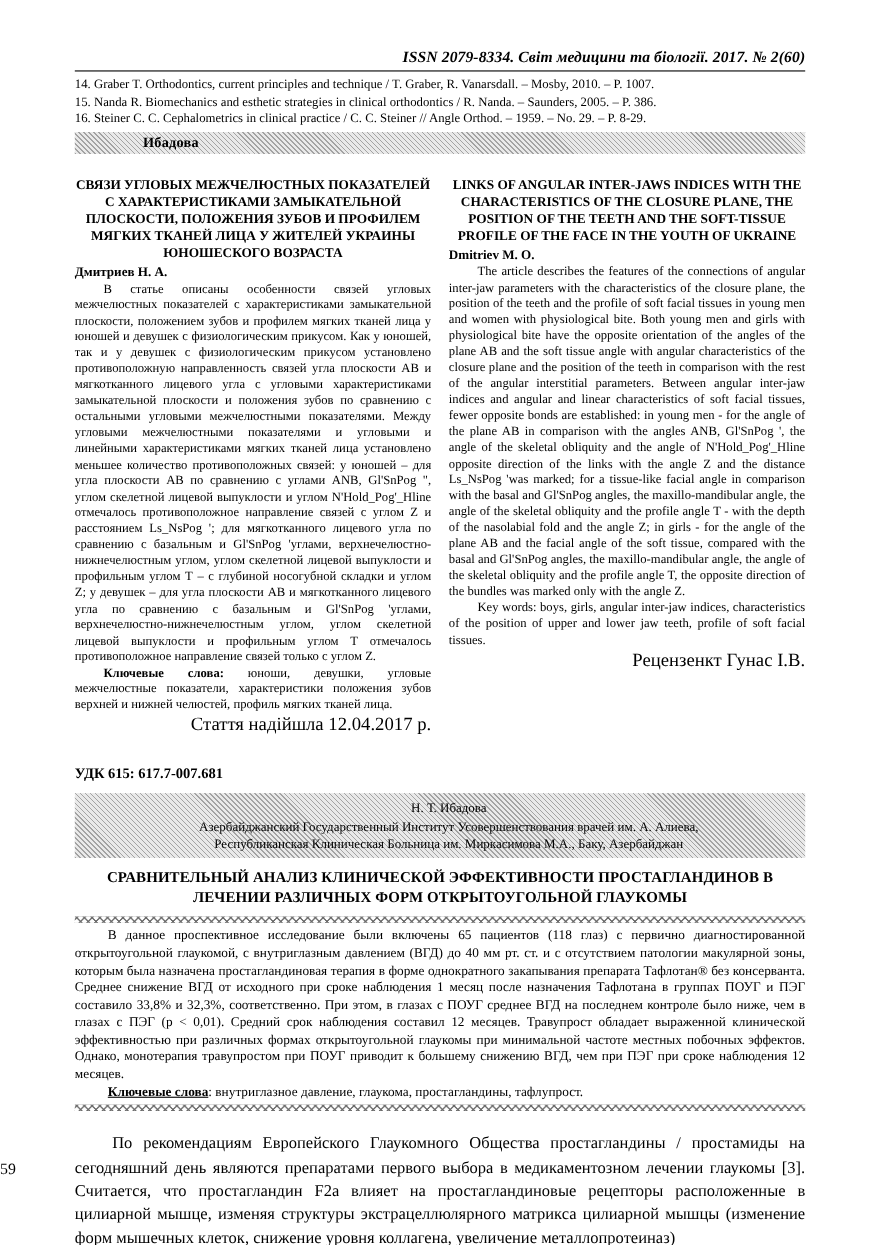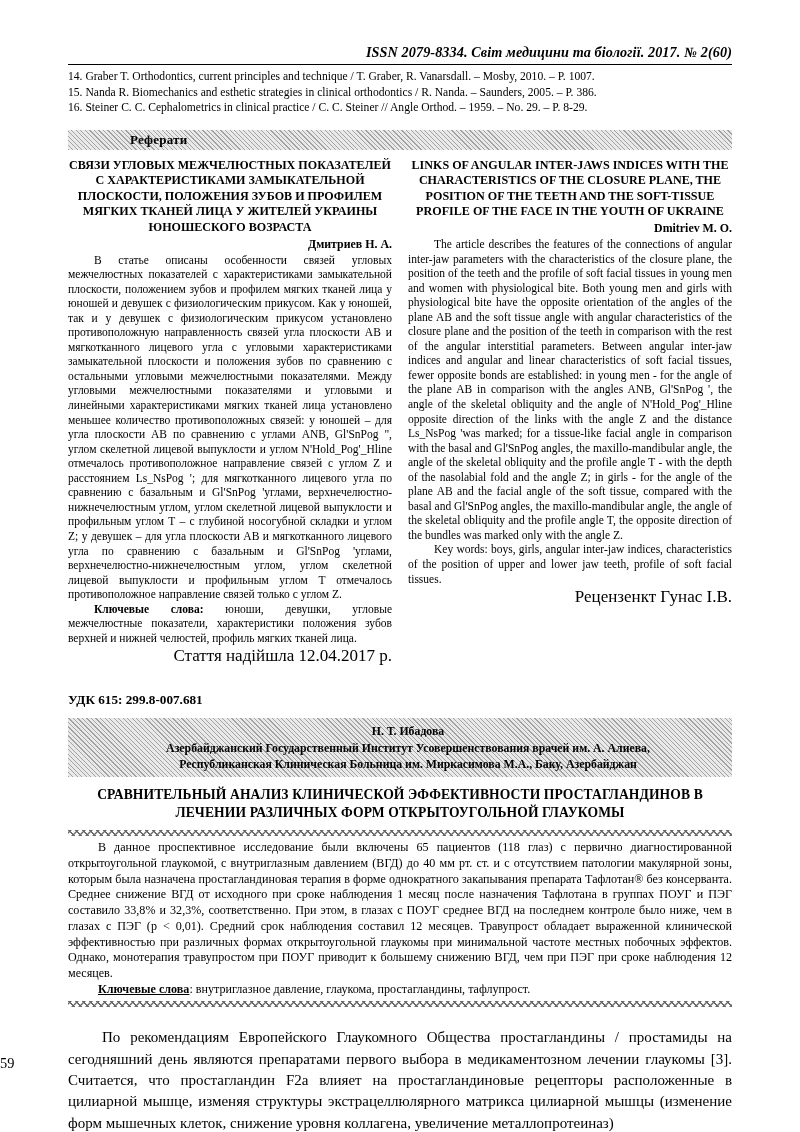--- a/index.html
+++ b/index.html
@@ -40,21 +40,21 @@
   }
   .rule-thick {
     border-bottom: 1.6px solid #000;
     margin-bottom: 4px;
   }
 
   
   .refs {
     font-size: 11.6px;
     line-height: 1.34;
-    margin-bottom: 14px;
+    margin-bottom: 4px;
   }
   .refs div { white-space: nowrap; }
 
   
   .band {
     background-color: #e9e9e9;
     background-image: repeating-linear-gradient(
         45deg,
         rgba(0,0,0,0.30) 0px,
         rgba(0,0,0,0.30) 0.9px,
@@ -63,43 +63,43 @@
     padding: 2px 0 2px 0;
   }
   .band-section {
     font-weight: bold;
     font-size: 13px;
     padding-left: 62px;
     letter-spacing: 0.2px;
   }
   .band-authors {
     text-align: center;
-    font-weight: bold;
+    font-weight: normal;
     font-size: 11.8px;
     line-height: 1.38;
     padding: 3px 6px 3px 22px;
   }
   .band-authors > div { white-space: nowrap; }
 
   
   .cols {
     display: flex;
     gap: 16px;
     margin-top: 8px;
   }
-  .col { width: 324px; }
+  .col { width: 324px; margin-top: 13px; }
   .abs-title {
     text-align: center;
     font-weight: bold;
     font-size: 12.1px;
     line-height: 1.29;
     margin-bottom: 1px;
   }
   .abs-author {
-    text-align: right;
+    text-align: left;
     font-weight: bold;
     font-size: 11.9px;
     margin-bottom: 1px;
   }
   .abs-body {
     text-align: justify;
     font-size: 11.5px;
     line-height: 1.265;
     text-indent: 26px;
     hyphens: none;
@@ -180,21 +180,21 @@
     <div class="runhead">ISSN 2079-8334. Світ медицини та біології. 2017. № 2(60)</div>
     <div class="rule-thick"></div>
 
     <div class="refs">
       <div>14. Graber T. Orthodontics, current principles and technique / T. Graber, R. Vanarsdall. – Mosby, 2010. – P. 1007.</div>
       <div>15. Nanda R. Biomechanics and esthetic strategies in clinical orthodontics / R. Nanda. – Saunders, 2005. – P. 386.</div>
       <div>16. Steiner C. C. Cephalometrics in clinical practice / C. C. Steiner // Angle Orthod. – 1959. – No. 29. – P. 8-29.</div>
     </div>
 
     <div class="band">
-      <div class="band-section">Реферати</div>
+      <div class="band-section">Ибадова</div>
     </div>
 
     <div class="cols">
 
       <div class="col">
         <div class="abs-title">СВЯЗИ УГЛОВЫХ МЕЖЧЕЛЮСТНЫХ ПОКАЗАТЕЛЕЙ С ХАРАКТЕРИСТИКАМИ ЗАМЫКАТЕЛЬНОЙ ПЛОСКОСТИ, ПОЛОЖЕНИЯ ЗУБОВ И ПРОФИЛЕМ МЯГКИХ ТКАНЕЙ ЛИЦА У ЖИТЕЛЕЙ УКРАИНЫ ЮНОШЕСКОГО ВОЗРАСТА</div>
         <div class="abs-author">Дмитриев Н. А.</div>
         <div class="abs-body">В статье описаны особенности связей угловых межчелюстных показателей с характеристиками замыкательной плоскости, положением зубов и профилем мягких тканей лица у юношей и девушек с физиологическим прикусом. Как у юношей, так и у девушек с физиологическим прикусом установлено противоположную направленность связей угла плоскости АВ и мягкотканного лицевого угла с угловыми характеристиками замыкательной плоскости и положения зубов по сравнению с остальными угловыми межчелюстными показателями. Между угловыми межчелюстными показателями и угловыми и линейными характеристиками мягких тканей лица установлено меньшее количество противоположных связей: у юношей – для угла плоскости АВ по сравнению с углами ANB, Gl'SnPog ", углом скелетной лицевой выпуклости и углом N'Hold_Pog'_Hline отмечалось противоположное направление связей с углом Z и расстоянием Ls_NsPog '; для мягкотканного лицевого угла по сравнению с базальным и Gl'SnPog 'углами, верхнечелюстно-нижнечелюстным углом, углом скелетной лицевой выпуклости и профильным углом Т – с глубиной носогубной складки и углом Z; у девушек – для угла плоскости АВ и мягкотканного лицевого угла по сравнению с базальным и Gl'SnPog 'углами, верхнечелюстно-нижнечелюстным углом, углом скелетной лицевой выпуклости и профильным углом Т отмечалось противоположное направление связей только с углом Z.</div>
         <div class="abs-body"><span class="kw">Ключевые слова:</span> <span>юноши, девушки, угловые межчелюстные показатели, характеристики положения зубов верхней и нижней челюстей, профиль мягких тканей лица.</span></div>
         <div class="abs-foot">Стаття надійшла 12.04.2017 р.</div>
@@ -203,21 +203,21 @@
       <div class="col">
         <div class="abs-title">LINKS OF ANGULAR INTER-JAWS INDICES WITH THE CHARACTERISTICS OF THE CLOSURE PLANE, THE POSITION OF THE TEETH AND THE SOFT-TISSUE PROFILE OF THE FACE IN THE YOUTH OF UKRAINE</div>
         <div class="abs-author">Dmitriev M. O.</div>
         <div class="abs-body">The article describes the features of the connections of angular inter-jaw parameters with the characteristics of the closure plane, the position of the teeth and the profile of soft facial tissues in young men and women with physiological bite. Both young men and girls with physiological bite have the opposite orientation of the angles of the plane AB and the soft tissue angle with angular characteristics of the closure plane and the position of the teeth in comparison with the rest of the angular interstitial parameters. Between angular inter-jaw indices and angular and linear characteristics of soft facial tissues, fewer opposite bonds are established: in young men - for the angle of the plane AB in comparison with the angles ANB, Gl'SnPog ', the angle of the skeletal obliquity and the angle of N'Hold_Pog'_Hline opposite direction of the links with the angle Z and the distance Ls_NsPog 'was marked; for a tissue-like facial angle in comparison with the basal and Gl'SnPog angles, the maxillo-mandibular angle, the angle of the skeletal obliquity and the profile angle T - with the depth of the nasolabial fold and the angle Z; in girls - for the angle of the plane AB and the facial angle of the soft tissue, compared with the basal and Gl'SnPog angles, the maxillo-mandibular angle, the angle of the skeletal obliquity and the profile angle T, the opposite direction of the bundles was marked only with the angle Z.</div>
         <div class="abs-body"><span>Key words:</span> <span>boys, girls, angular inter-jaw indices, characteristics of the position of upper and lower jaw teeth, profile of soft facial tissues.</span></div>
         <div class="abs-foot">Рецензенкт Гунас І.В.</div>
       </div>
 
     </div>
 
-    <div class="udk">УДК 615: 299.8-007.681</div>
+    <div class="udk">УДК 615: 617.7-007.681</div>
 
     <div class="band">
       <div class="band-authors">
         <div>Н. Т. Ибадова</div>
         <div>Азербайджанский  Государственный Институт Усовершенствования врачей им. А. Алиева,</div>
         <div>Республиканская Клиническая Больница им. Миркасимова М.А., Баку, Азербайджан</div>
       </div>
     </div>
 
     <div class="art-title">СРАВНИТЕЛЬНЫЙ АНАЛИЗ КЛИНИЧЕСКОЙ ЭФФЕКТИВНОСТИ ПРОСТАГЛАНДИНОВ В  ЛЕЧЕНИИ РАЗЛИЧНЫХ ФОРМ ОТКРЫТОУГОЛЬНОЙ ГЛАУКОМЫ</div>

